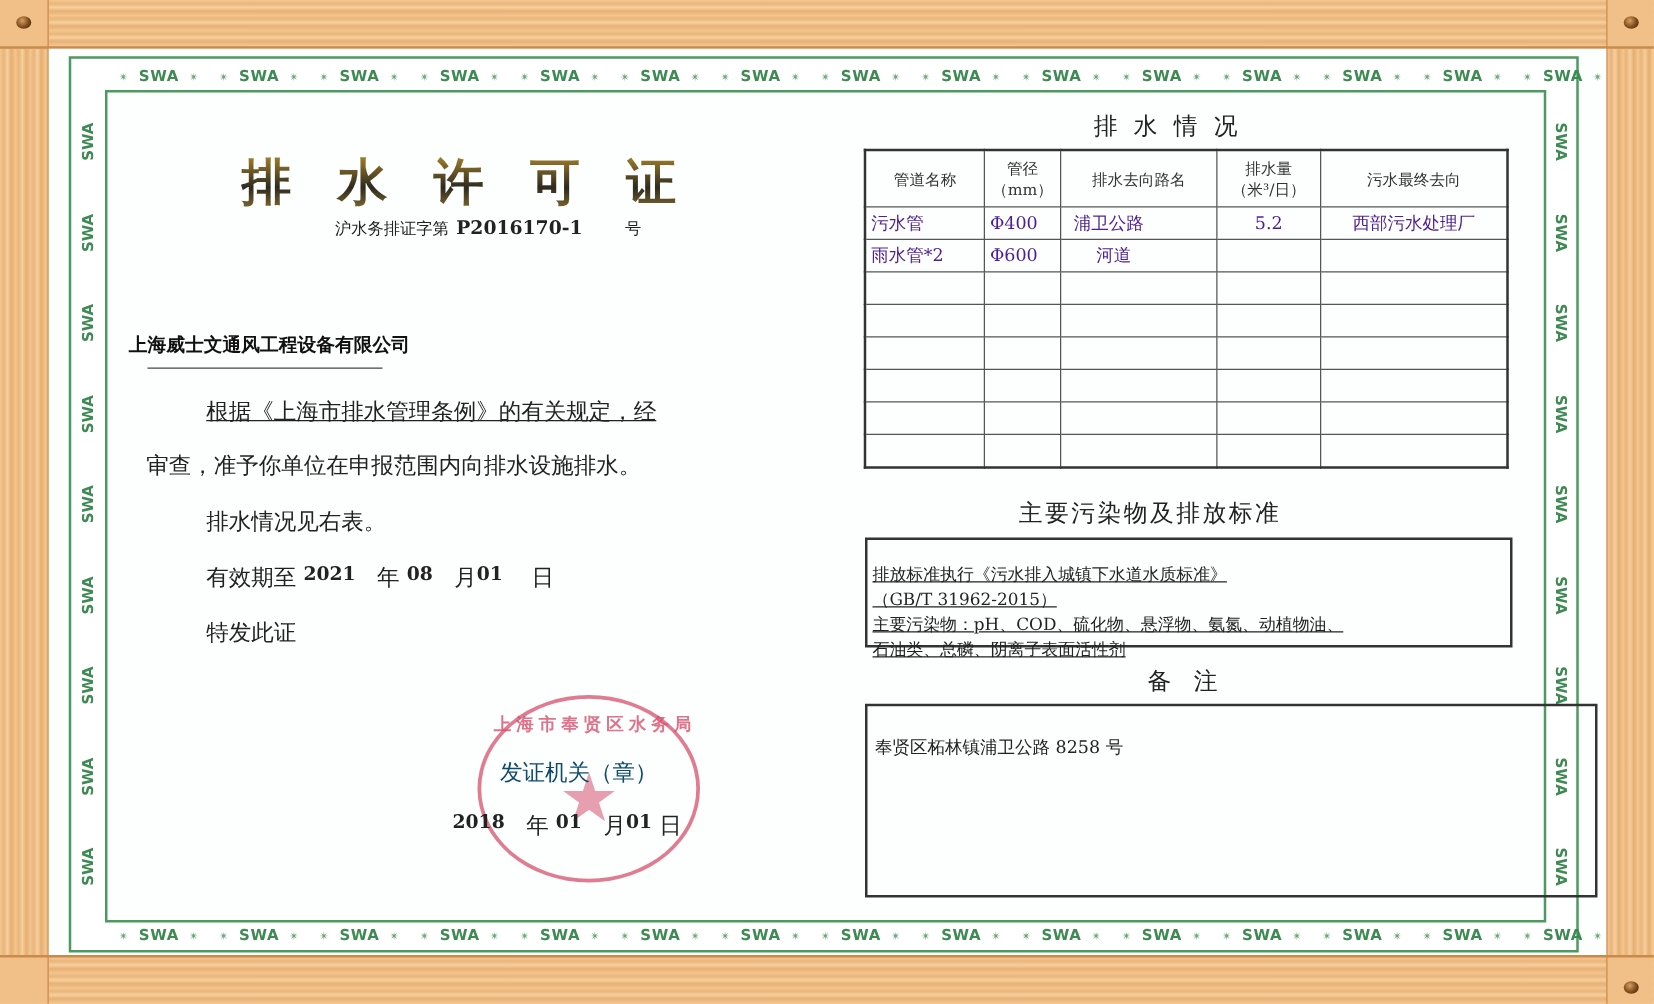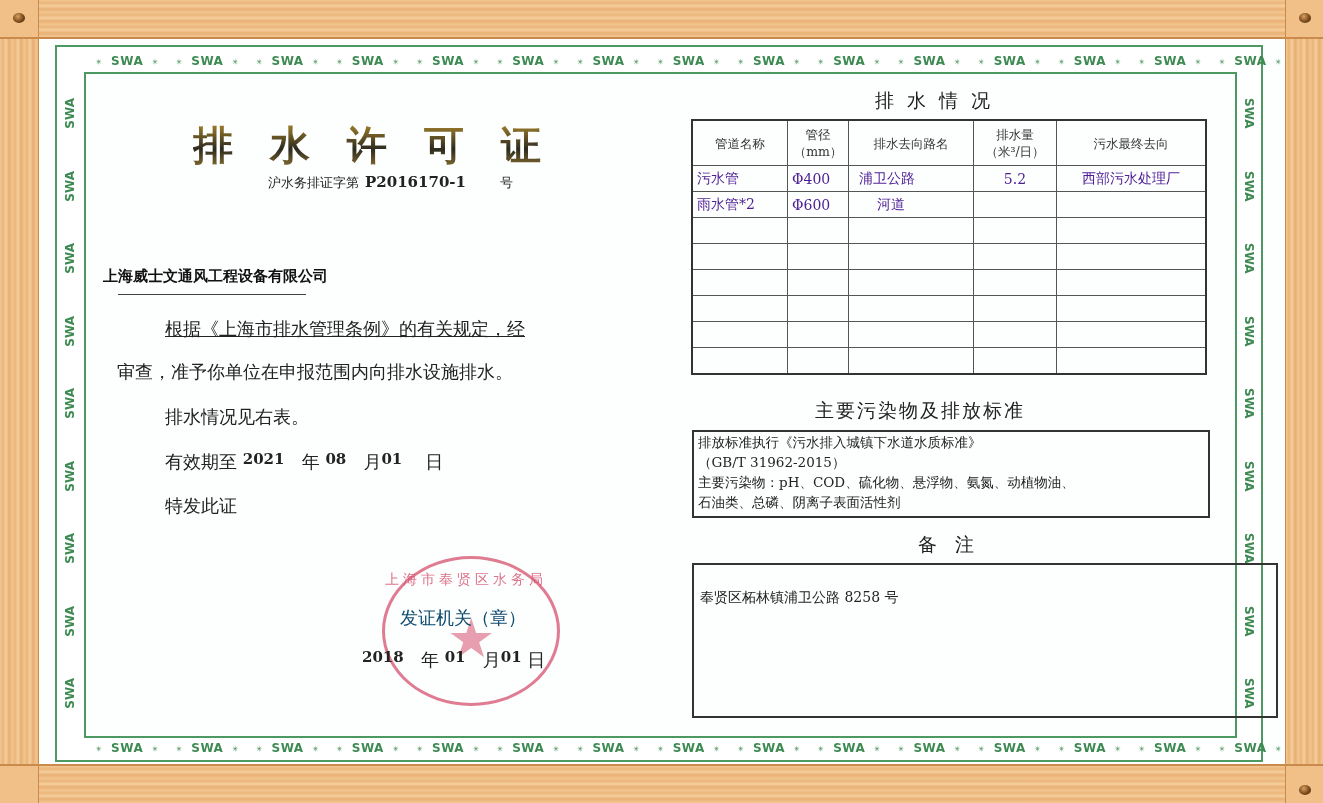--- a/index.html
+++ b/index.html
@@ -48,38 +48,38 @@
   .company-line { position:absolute; left:118px; top:294px; width:188px; border-top:1px solid #444; }
   .body-text { position:absolute; font-size:18px; color:#222; font-family:"DejaVu Serif", serif; }
   .bt1 { left:165px; top:317px;text-decoration:underline; }
   .bt2 { left:117px; top:360px; }
   .bt3 { left:165px; top:405px; }
   .bt4 { left:165px; top:450px; }
   .bt4 b, .issue-date b { font-size:15px; vertical-align:4px; font-weight:bold; }
   .bt5 { left:165px; top:494px; }
 
   .stamp { position:absolute; left:382px; top:556px; width:178px; height:150px; border:3px solid rgba(214,80,110,0.75); border-radius:50%; box-sizing:border-box; }
-  .stamp-text { position:absolute; left:0; right:0; top:8px; text-align:left; color:rgba(214,80,110,0.8); font-size:20px; letter-spacing:4px; font-family:"DejaVu Serif", serif; }
+  .stamp-text { position:absolute; left:0; right:0; top:8px; text-align:right; color:rgba(214,80,110,0.8); font-size:20px; letter-spacing:4px; font-family:"DejaVu Serif", serif;font-weight:bold; }
   .stamp-star { position:absolute; left:62px; top:48px; color:rgba(214,80,110,0.55); font-size:54px; }
   .issuer { position:absolute; left:400px; top:606px; font-size:18px; color:#0c4a6e; font-family:"DejaVu Serif", serif; }
   .issue-date { position:absolute; left:362px; top:648px; font-size:18px; color:#222; font-family:"DejaVu Serif", serif; }
 
   
   .section-title { position:absolute; font-size:19px; font-weight:normal; color:#222; letter-spacing:2px; }
   .st1 { left:875px; top:88px; letter-spacing:13px; }
   .st2 { left:815px; top:398px; }
   .st3 { left:918px; top:532px; letter-spacing:18px; }
 
   table.drain { position:absolute; left:691px; top:119px; width:516px; border-collapse:collapse; border:2px solid #333; font-family:"DejaVu Serif", serif; }
   table.drain td, table.drain th { border:1px solid #555; height:25px; font-size:14px; color:#4c1d95; padding:0 4px; font-weight:normal; }
   table.drain th { height:44px; font-size:12.5px; text-align:center; color:#333; line-height:17px; }
   table.drain td.c { text-align:center; }
 
   .box { position:absolute; border:2px solid #333; box-sizing:border-box; font-family:"DejaVu Serif", serif; color:#222; }
-  .box-std { left:692px; top:430px; width:518px; height:88px; padding:0 4px; font-size:13.5px; line-height:20px; }
+  .box-std { left:692px; top:430px; width:518px; height:88px; padding:18px 4px; font-size:13.5px; line-height:20px;text-decoration:underline; }
   .box-note { left:692px; top:563px; width:586px; height:155px; padding:24px 6px; font-size:14px; }
 </style>
 </head>
 <body>
 
 <div class="frame-top"></div>
 <div class="frame-bottom"></div>
 <div class="frame-left"></div>
 <div class="frame-right"></div>
 <div class="corner tl">

